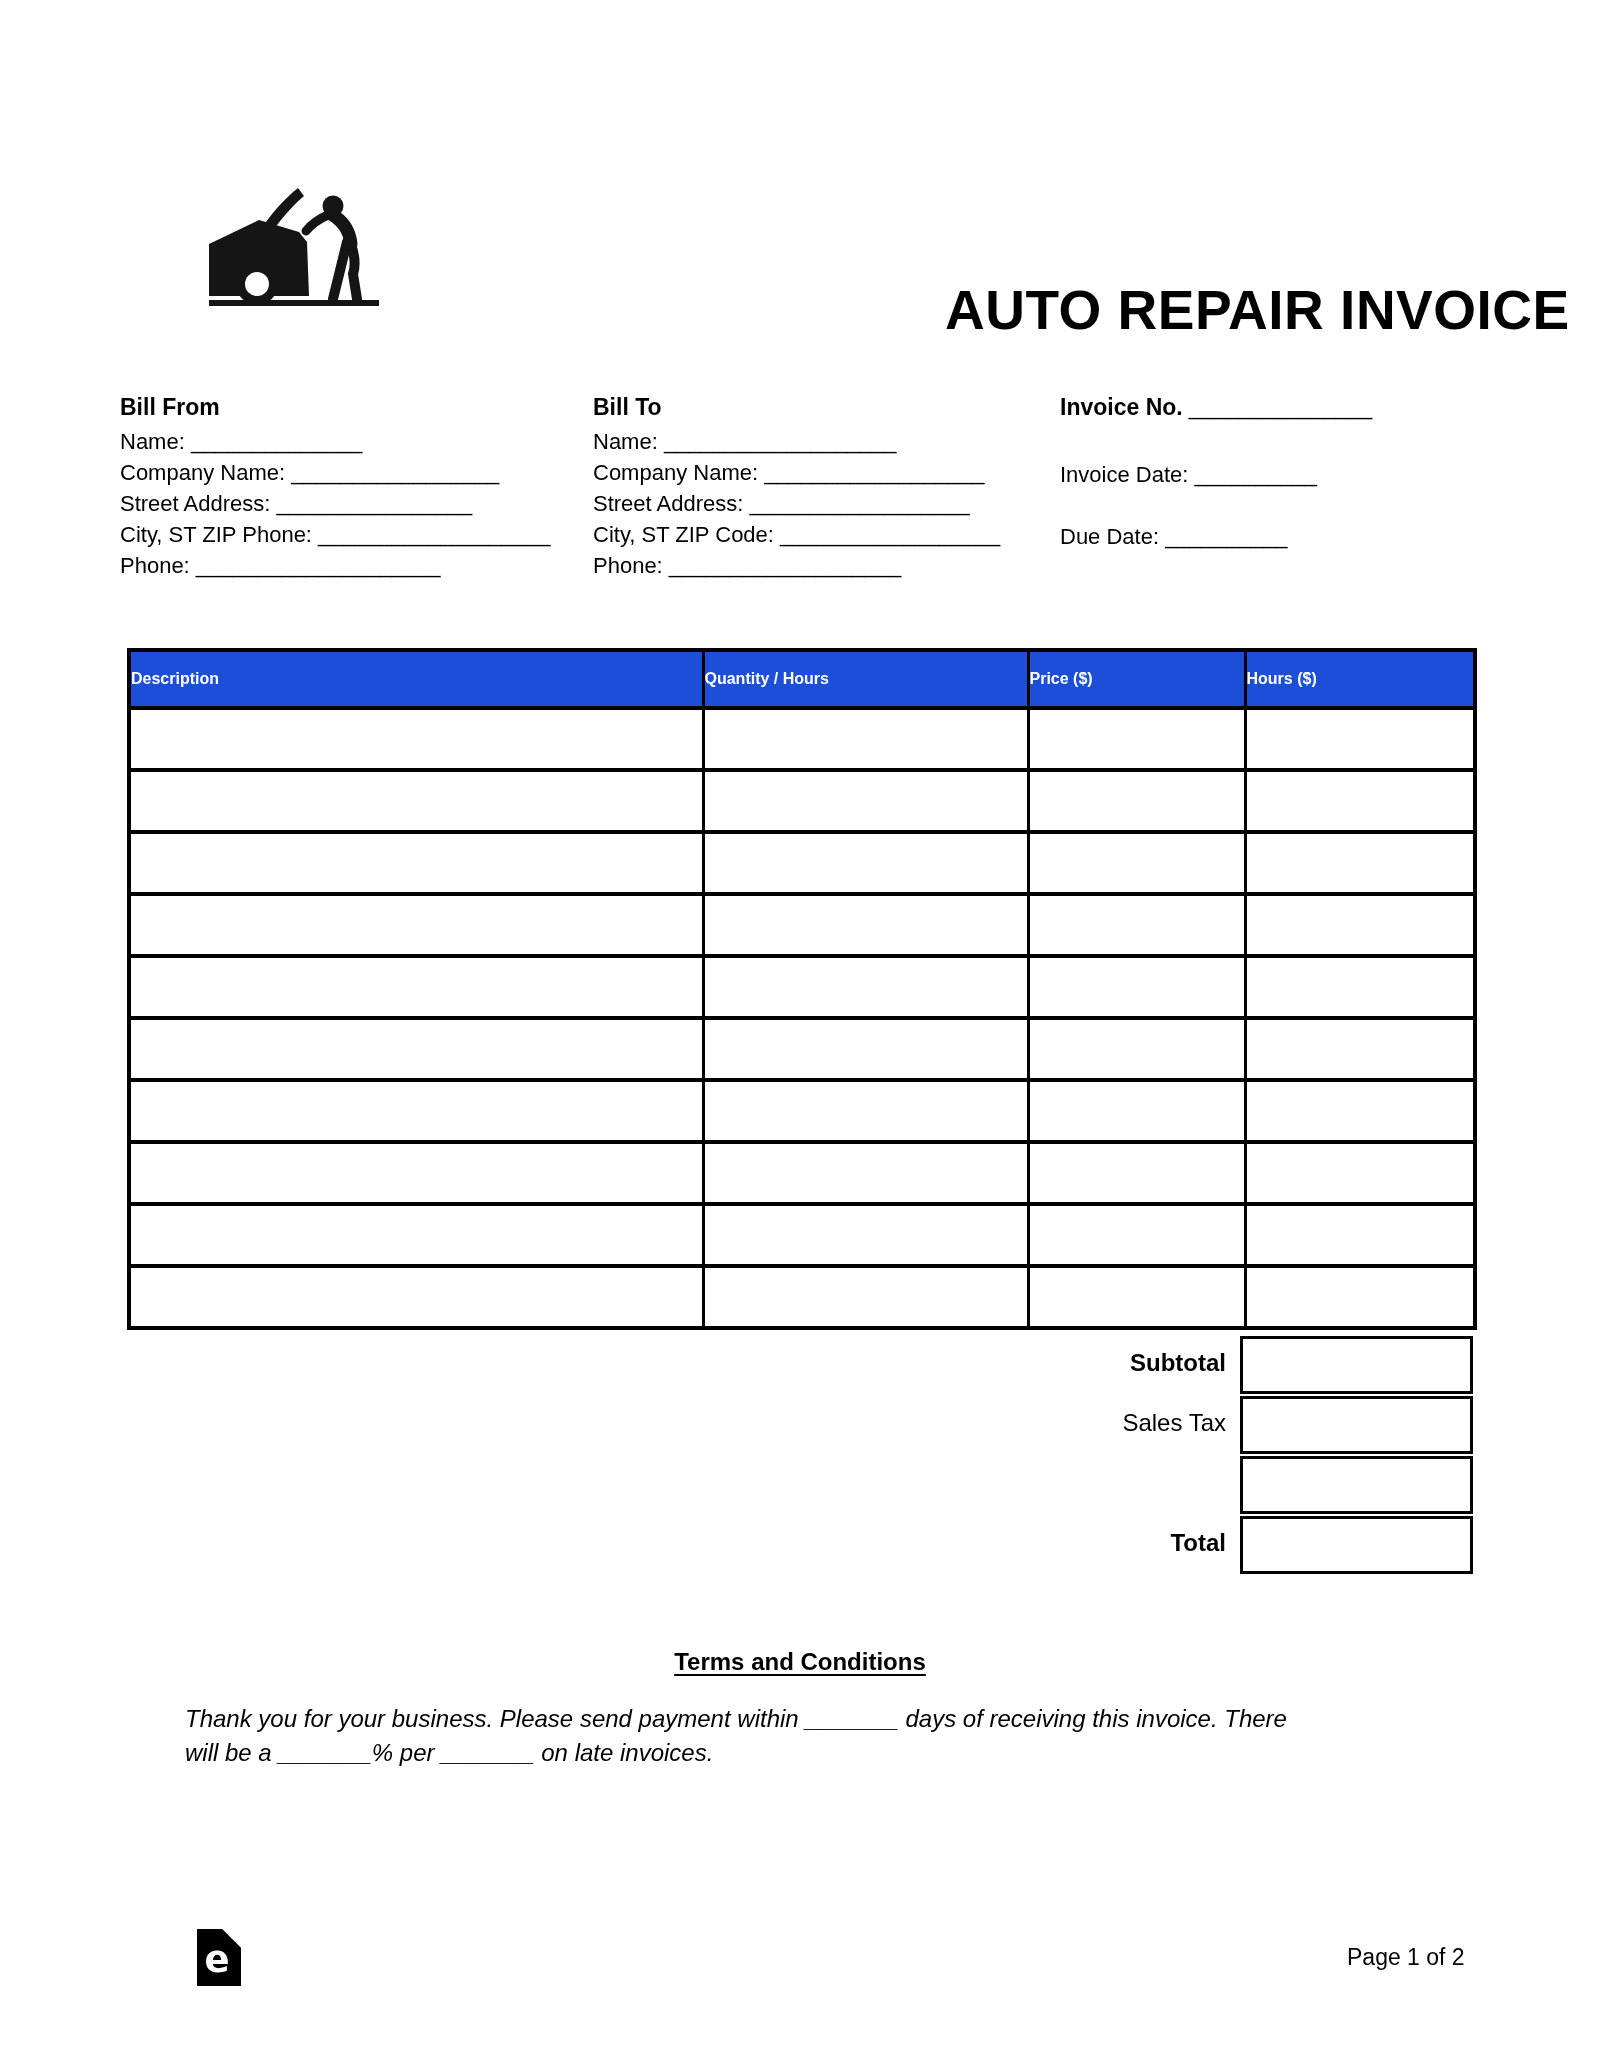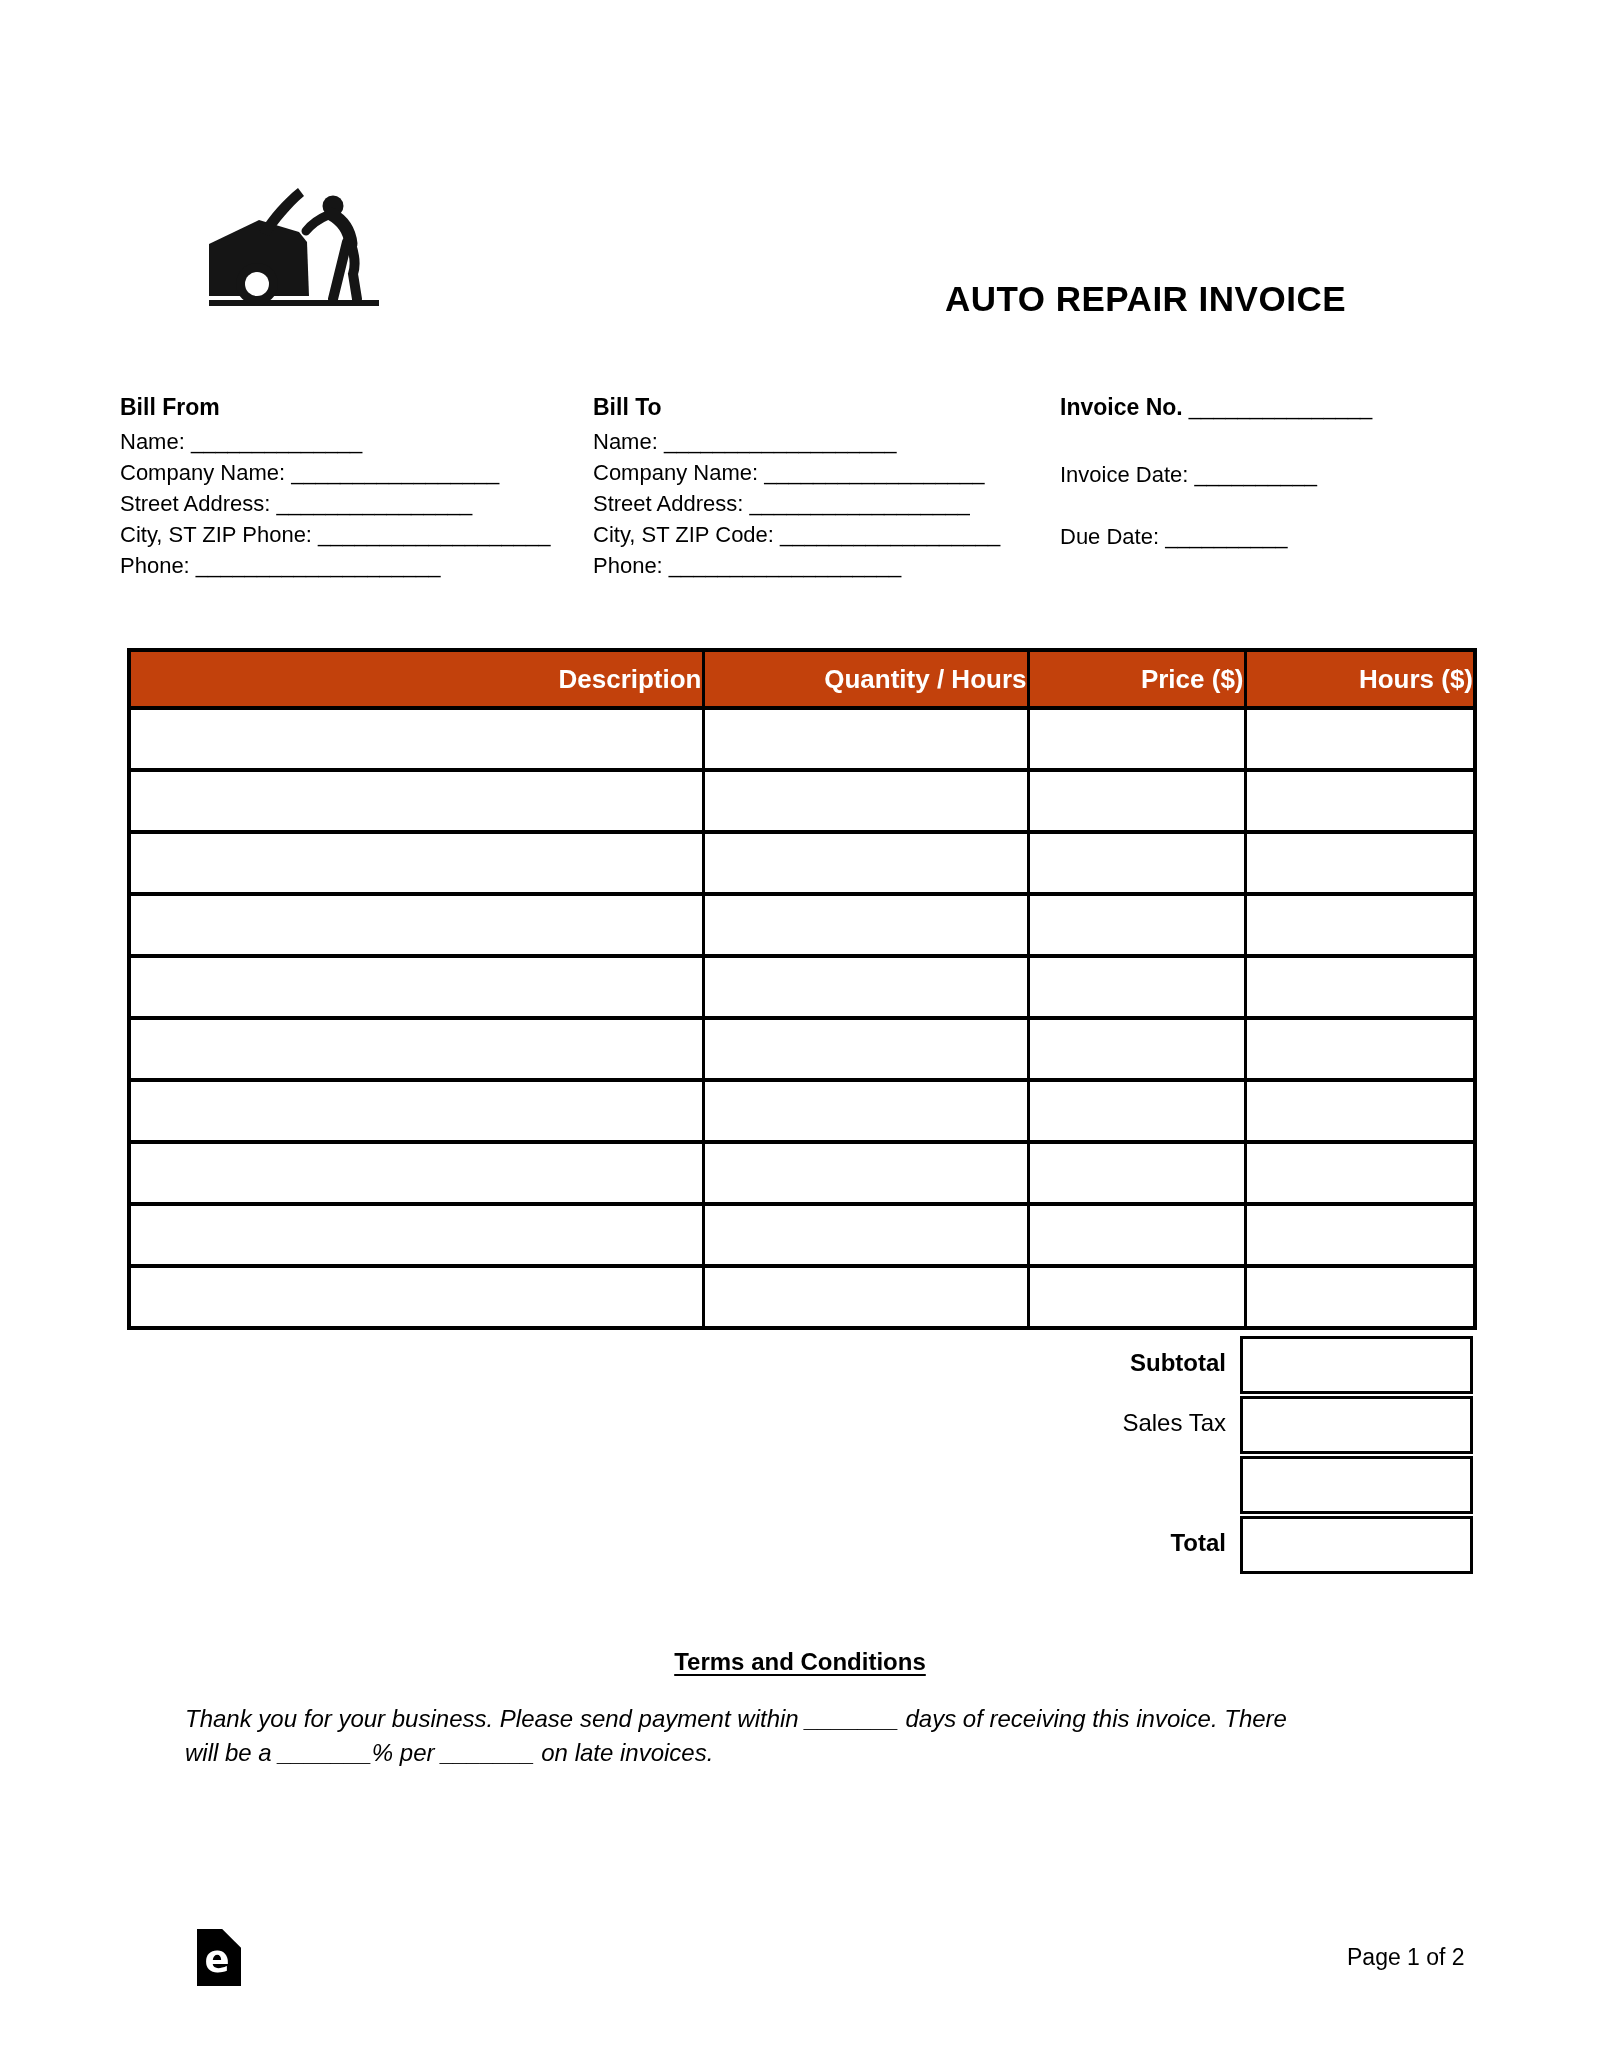--- a/index.html
+++ b/index.html
@@ -9,21 +9,21 @@
     margin:0 auto;
     background:#ffffff;
     font-family:"Liberation Sans", sans-serif;
     color:#000;
     overflow:hidden;
   }
   
   .logo{position:absolute;left:195px;top:170px;width:200px;height:142px;}
   .doc-title{
     position:absolute;left:945px;top:280px;
-    font-size:35px;font-weight:bold;letter-spacing:0.5px;line-height:1.1;
+    font-size:55px;font-weight:bold;letter-spacing:0.5px;line-height:1.1;
     white-space:nowrap;
   }
   
   .addr-block{position:absolute;top:393px;}
   .addr-block .blk-heading{font-size:23px;font-weight:bold;line-height:28px;margin-bottom:5px;white-space:nowrap;}
   .addr-block .blk-line{font-size:22px;line-height:31px;white-space:nowrap;}
   #bill-from{left:120px;}
   #bill-to{left:593px;}
   #invoice-meta{position:absolute;left:1060px;top:393px;}
   #invoice-meta .meta-line1{font-size:22px;line-height:29px;white-space:nowrap;}
@@ -31,23 +31,23 @@
   #invoice-meta .meta-line2{margin-top:38px;font-size:22px;line-height:29px;white-space:nowrap;}
   #invoice-meta .meta-line3{margin-top:33px;font-size:22px;line-height:29px;white-space:nowrap;}
   
   table.items{
     position:absolute;left:127px;top:648px;
     width:1346px;border-collapse:collapse;table-layout:fixed;
     border:4px solid #000;
   }
   table.items th{
     height:54px;
-    background:#c2410c;
-    color:#fff;font-size:26px;font-weight:bold;
-    text-align:right;vertical-align:middle;
+    background:#1d4ed8;
+    color:#fff;font-size:16px;font-weight:bold;
+    text-align:left;vertical-align:middle;
     border:solid #000;border-width:4px 3px;
     padding:0;
   }
   table.items td{
     height:58px;
     border:solid #000;border-width:4px 3px;
     padding:0;background:#fff;
   }
   
   .sum-label{

